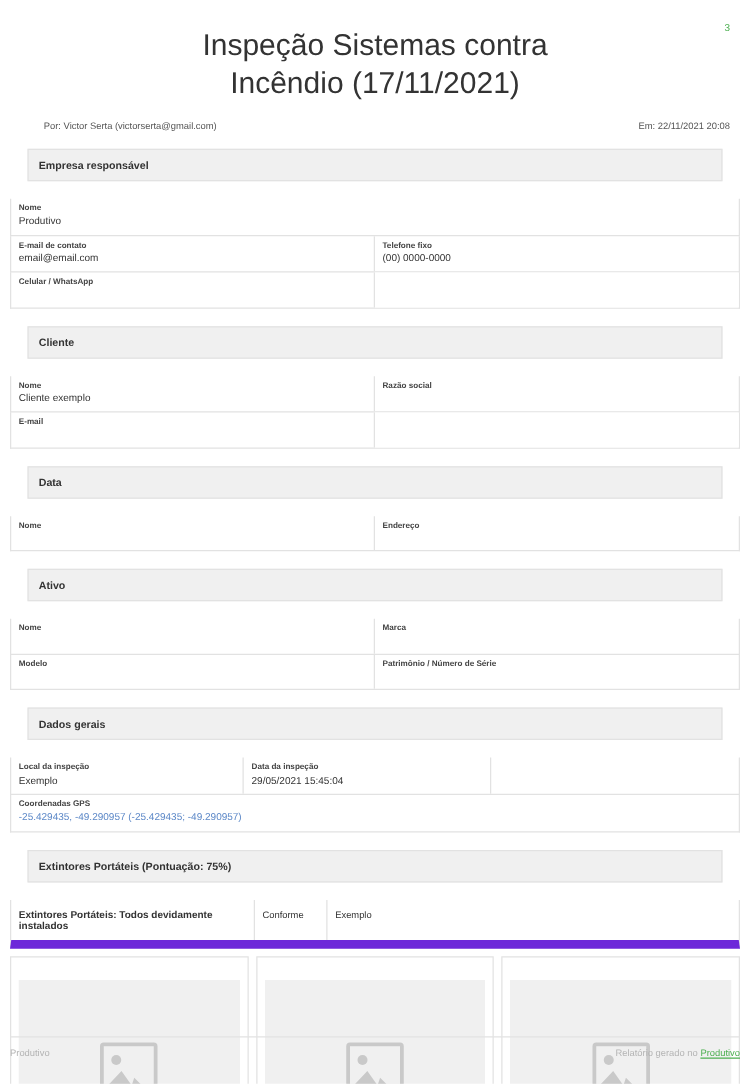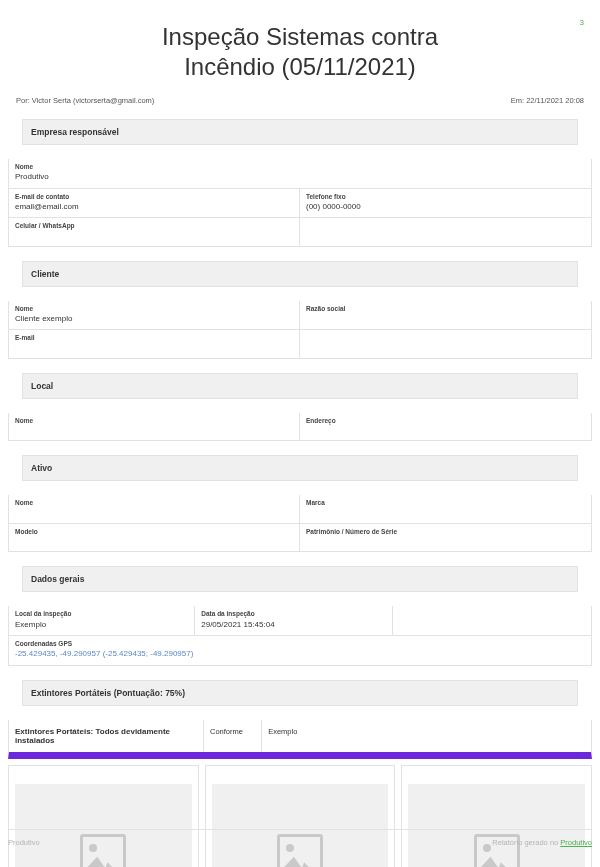--- a/index.html
+++ b/index.html
@@ -40,21 +40,21 @@
   }
   .meta-row {
     display: flex;
     justify-content: space-between;
     align-items: center;
     font-size: 7.5px;
     color: #555;
     padding: 14px 8px 0 8px;
     margin-bottom: 8px;
   }
-  .meta-left { text-align: left; }
+  .meta-left { text-align: left; margin-left: 19px; }
   .meta-right { text-align: right; }
 
   .section-head {
     background: #f0f0f0;
     border: 1px solid #e2e2e2;
     font-size: 8.5px;
     font-weight: bold;
     color: #333;
     padding: 7px 8px;
     margin: 14px;
@@ -210,21 +210,21 @@
 </style>
 </head>
 <body>
 
 <div class="page">
 
   <div class="page-number">3</div>
 
   <h1 class="doc-title">
     <span>Inspeção Sistemas contra</span><br>
-    <span>Incêndio (05/11/2021)</span>
+    <span>Incêndio (17/11/2021)</span>
   </h1>
 
   <div class="meta-row">
     <div class="meta-left">Por: Victor Serta (victorserta@gmail.com)</div>
     <div class="meta-right">Em: 22/11/2021 20:08</div>
   </div>
 
   <div class="section-head">Empresa responsável</div>
   <div class="grid2">
     <div class="cell">
@@ -262,21 +262,21 @@
     </div>
   </div>
   <div class="grid2">
     <div class="cell">
       <div class="cell-label">E-mail</div>
       <div class="cell-value blank"></div>
     </div>
     <div class="cell empty-right"></div>
   </div>
 
-  <div class="section-head">Local</div>
+  <div class="section-head">Data</div>
   <div class="grid2">
     <div class="cell">
       <div class="cell-label">Nome</div>
       <div class="cell-value blank"></div>
     </div>
     <div class="cell">
       <div class="cell-label">Endereço</div>
       <div class="cell-value blank"></div>
     </div>
   </div>

